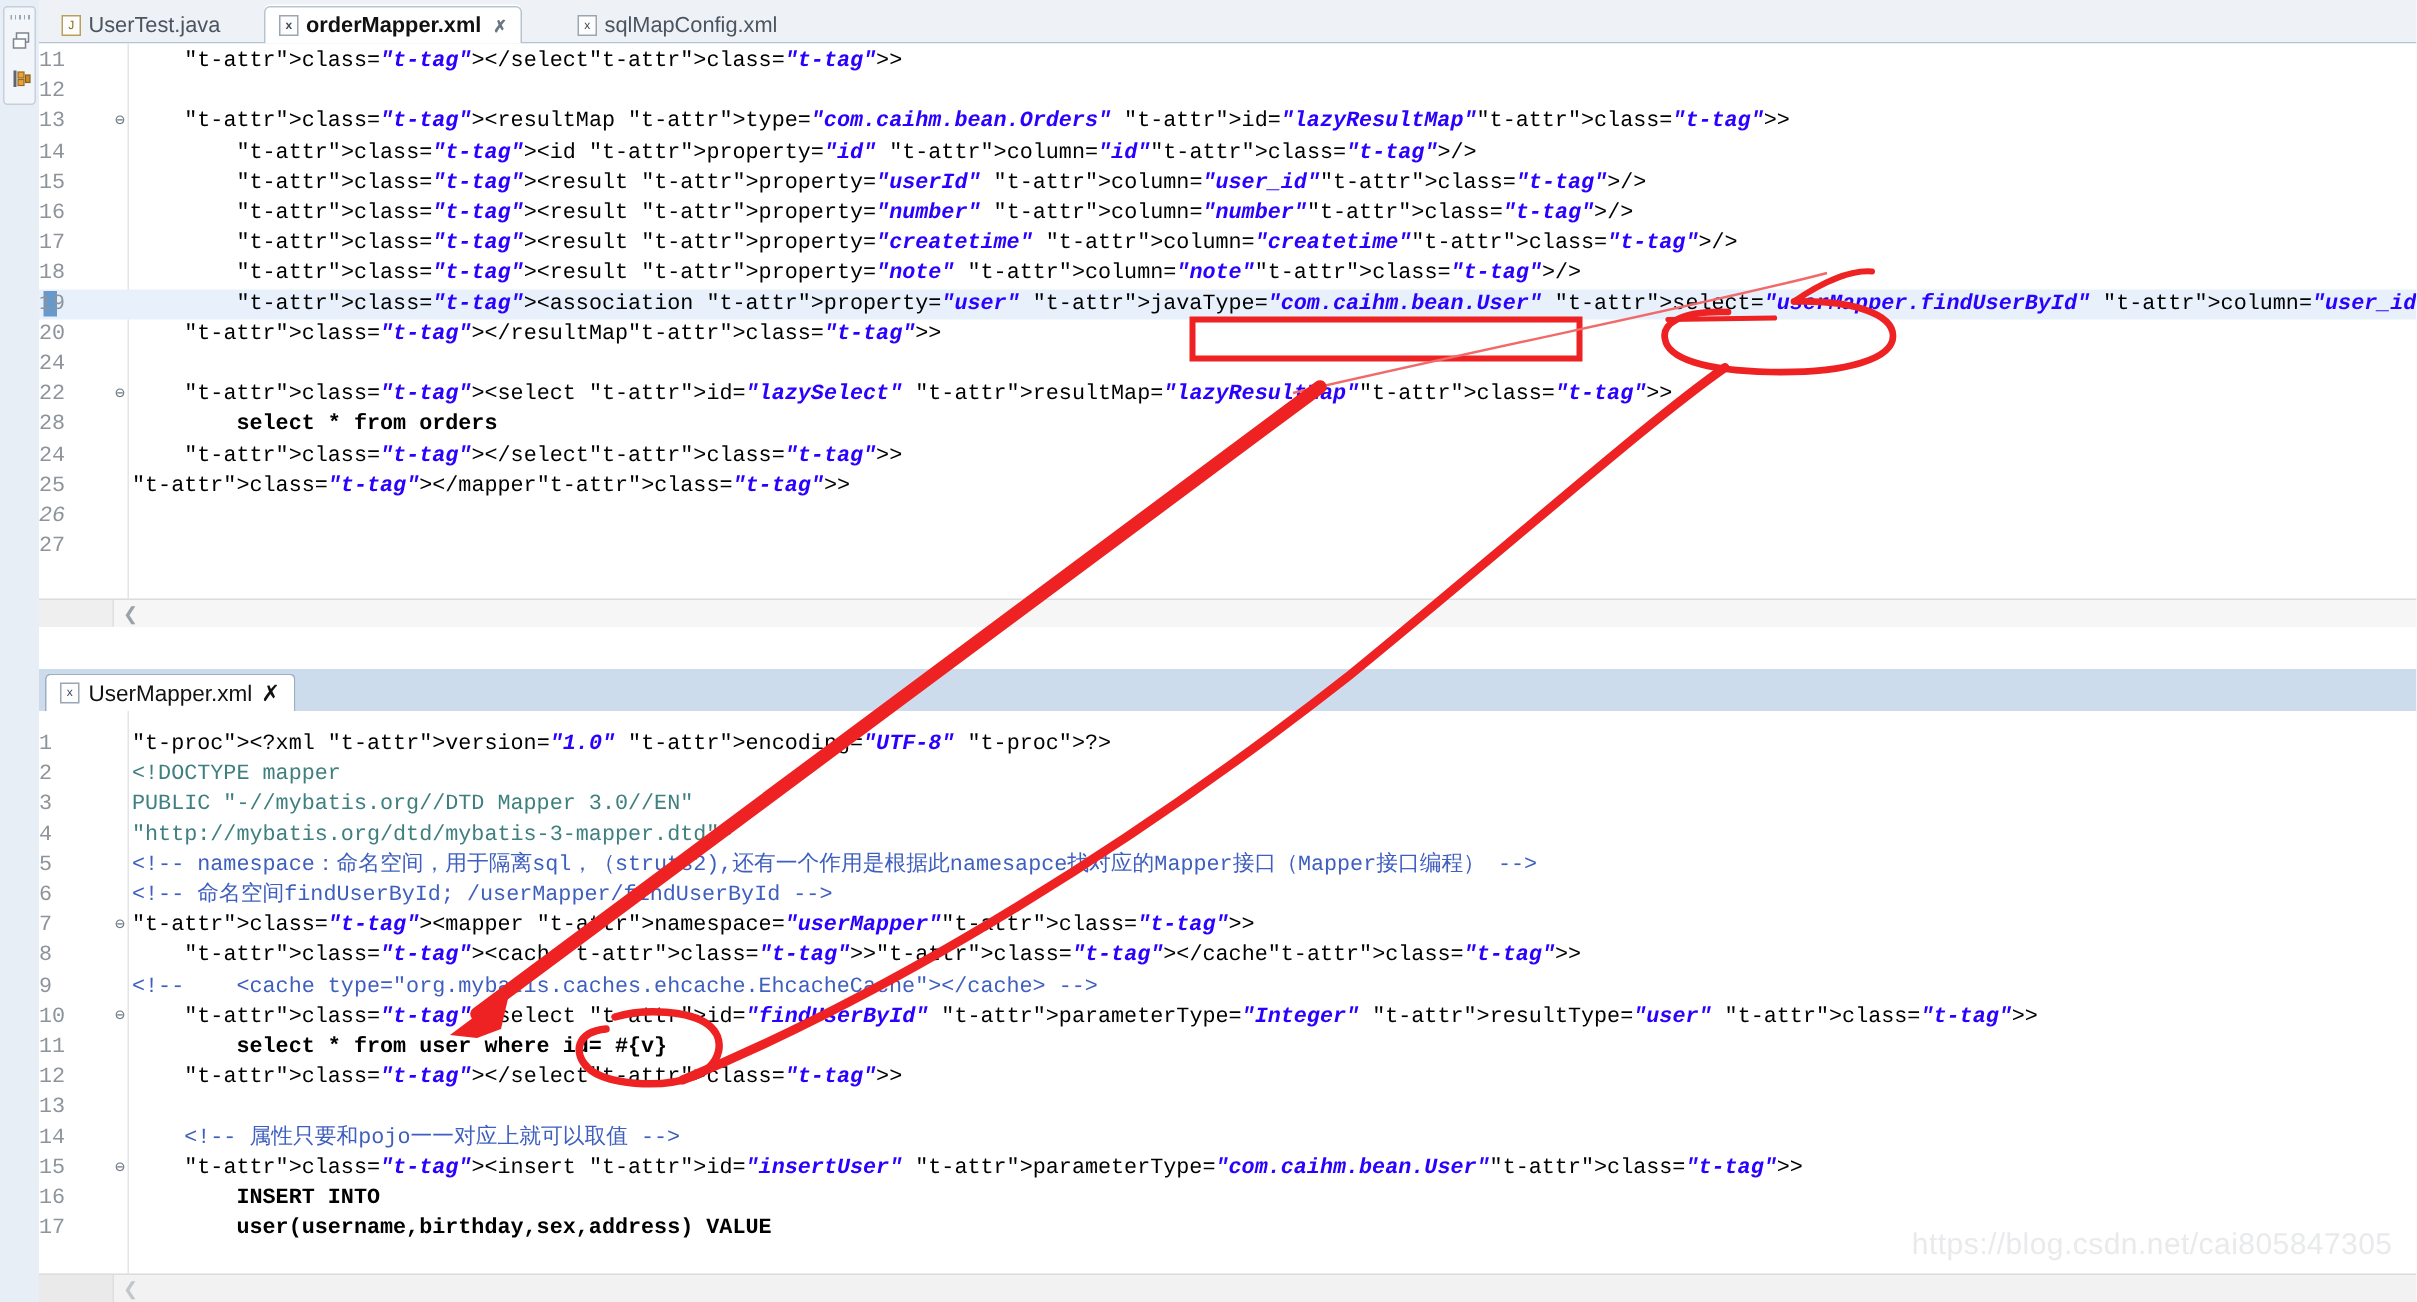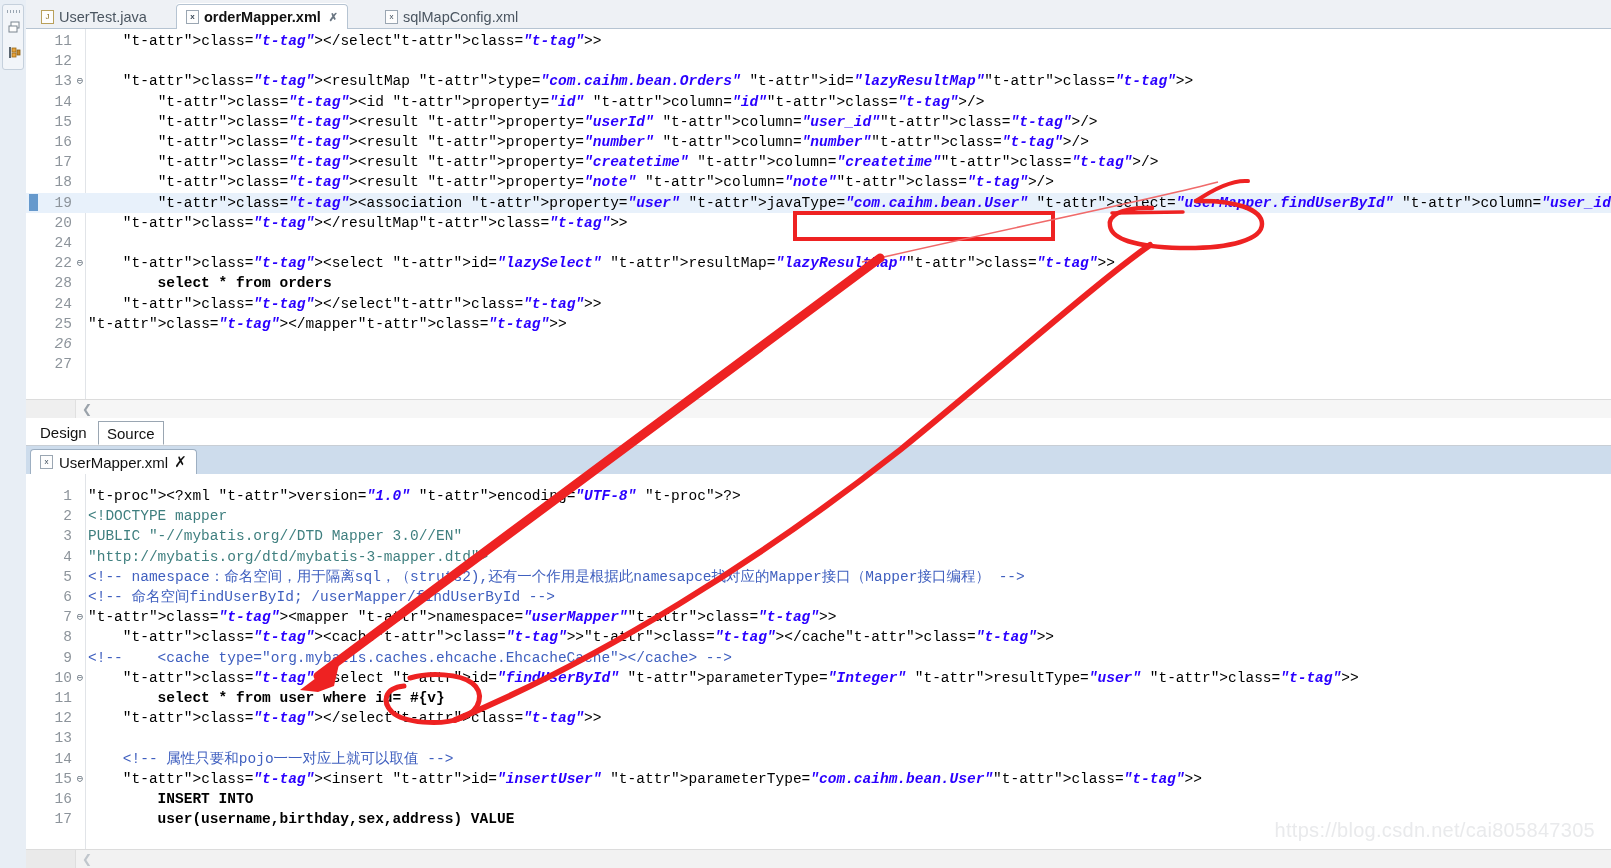--- a/index.html
+++ b/index.html
@@ -59,21 +59,21 @@
   .codearea {
     position: absolute; left: 0; top: 29px; width: 100%; height: 370px;
     background: #ffffff; overflow: hidden;
   }
   .gutter-line {
     position: absolute; left: 0; width: 100%; height: 20px;
     font-family: "Liberation Mono", monospace; font-size: 14.5px;
     white-space: pre; line-height: 20px;
   }
   .ln {
-    position: absolute; left: 0; width: 46px; text-align: right;
+    position: absolute; left: 0; width: 46px; 
     color: #8d949b; font-family: "Liberation Mono", monospace; font-size: 14.5px;
   }
   .fold {
     position: absolute; left: 48px; width: 12px; text-align: center;
     color: #6f7a85; font-size: 11px; line-height: 20px;
   }
   .code {
     position: absolute; left: 62px; white-space: pre;
     font-family: "Liberation Mono", monospace; font-size: 14.5px; color: #000;
   }
@@ -199,24 +199,20 @@
         <div class="gutter-line" style="top: 305px; height: 20.2px; line-height: 20.2px;"><span class="ln" style="line-height: 20.2px; font-style: italic;">26</span><span class="code" style="left: 62px; line-height: 20.2px;"><span class="t-plain"></span></span></div>
         <div class="gutter-line" style="top: 325.2px; height: 20.2px; line-height: 20.2px;"><span class="ln" style="line-height: 20.2px;">27</span><span class="code" style="left: 62px; line-height: 20.2px;"><span class="t-plain"></span></span></div>
       </div>
 
     <div class="hscroll-top">
       <div class="thumb-left"></div>
       <div class="arrow">❮</div>
     </div>
   </div>
 
-  <div class="ds-bar">
-    <div class="ds-tab" style="left:6px;">Design</div>
-    <div class="ds-tab active" style="left:72px;">Source</div>
-  </div>
 
   <div class="bot-editor">
     <div class="bot-tabbar">
       <div class="bot-tab">
         <span class="tab-icon">x</span>
         <span>UserMapper.xml</span>
         <span class="close">✗</span>
       </div>
     </div>
 

